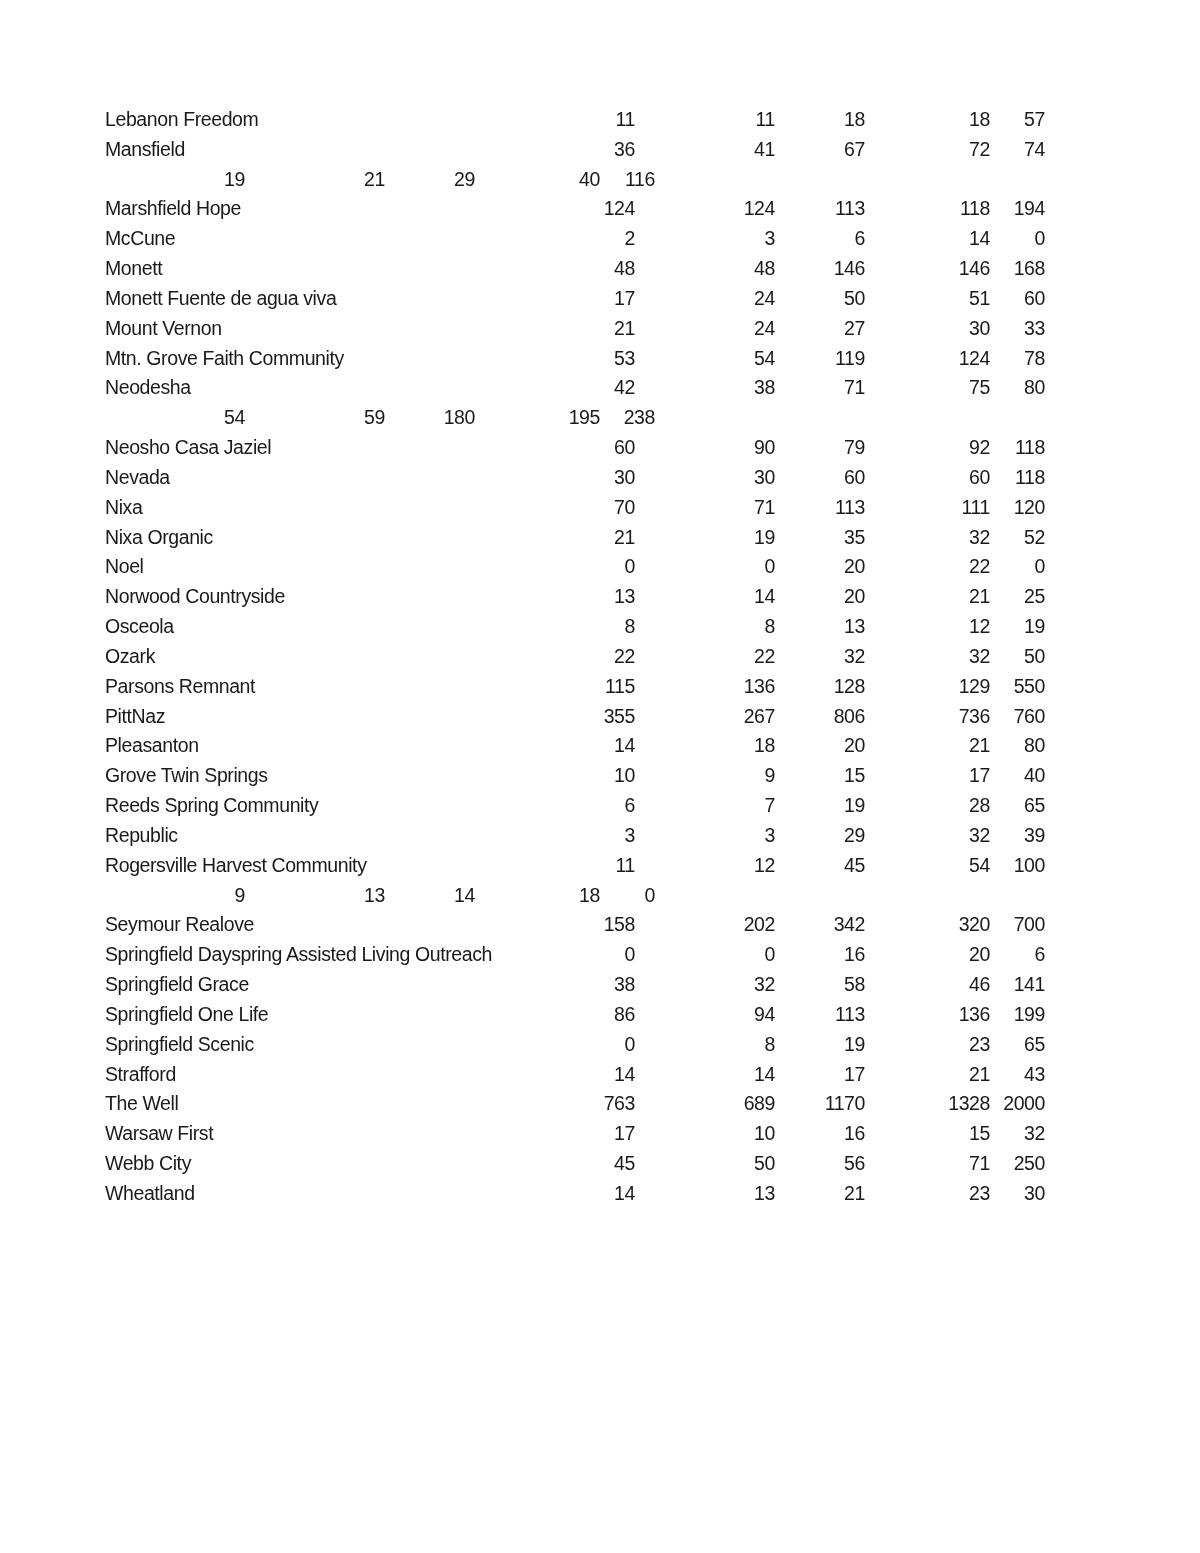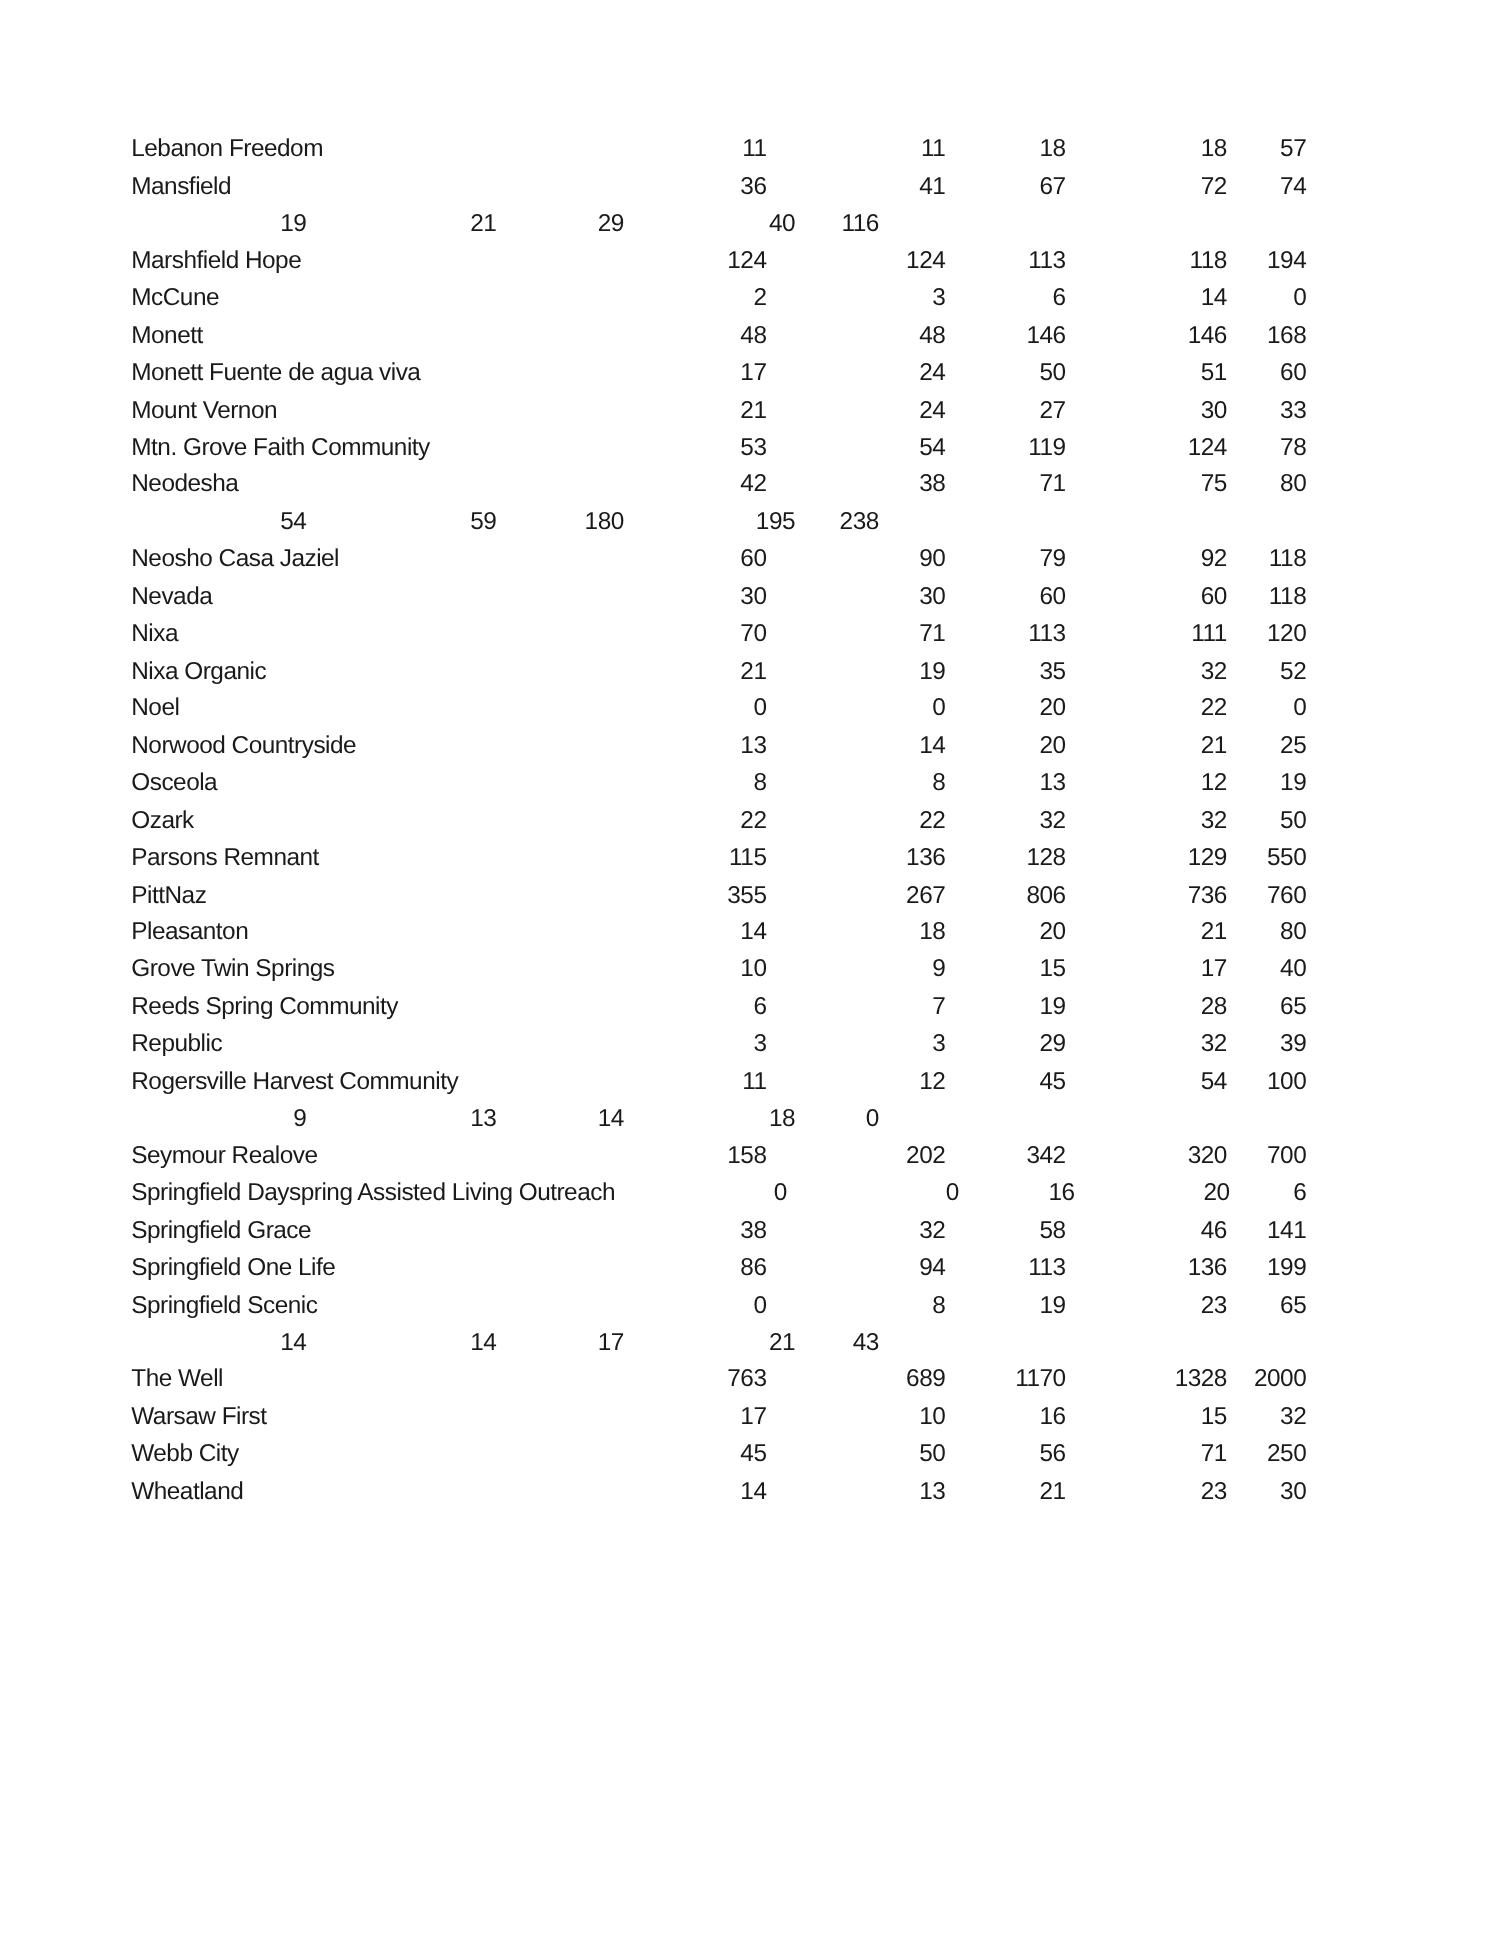--- a/index.html
+++ b/index.html
@@ -22,21 +22,20 @@
     width: 940px;
     color: #1a1a1a;
     font-size: 19.5px;
     letter-spacing: -0.4px;
   }
   .report-row {
     display: flex;
     height: 29.83px;
     line-height: 29.83px;
     white-space: nowrap;
-    gap: 12px;
   }
   .cell {
     overflow: visible;
   }
   .cell-name { width: 390px; text-align: left; }
   .cell-num  { text-align: right; font-variant-numeric: tabular-nums; }
   .cell-c1 { width: 140px; }
   .cell-c2 { width: 140px; }
   .cell-c3 { width: 90px; }
   .cell-c4 { width: 125px; }
@@ -326,20 +325,21 @@
   <div class="report-row">
     <div class="cell cell-name">Springfield Scenic</div>
     <div class="cell cell-num cell-c1">0</div>
     <div class="cell cell-num cell-c2">8</div>
     <div class="cell cell-num cell-c3">19</div>
     <div class="cell cell-num cell-c4">23</div>
     <div class="cell cell-num cell-c5">65</div>
   </div>
 
   <div class="report-row">
+    <div class="cell cell-name">Strafford</div>
     <div class="cell cell-num cell-c1">14</div>
     <div class="cell cell-num cell-c2">14</div>
     <div class="cell cell-num cell-c3">17</div>
     <div class="cell cell-num cell-c4">21</div>
     <div class="cell cell-num cell-c5">43</div>
   </div>
 
   <div class="report-row">
     <div class="cell cell-name">The Well</div>
     <div class="cell cell-num cell-c1">763</div>

